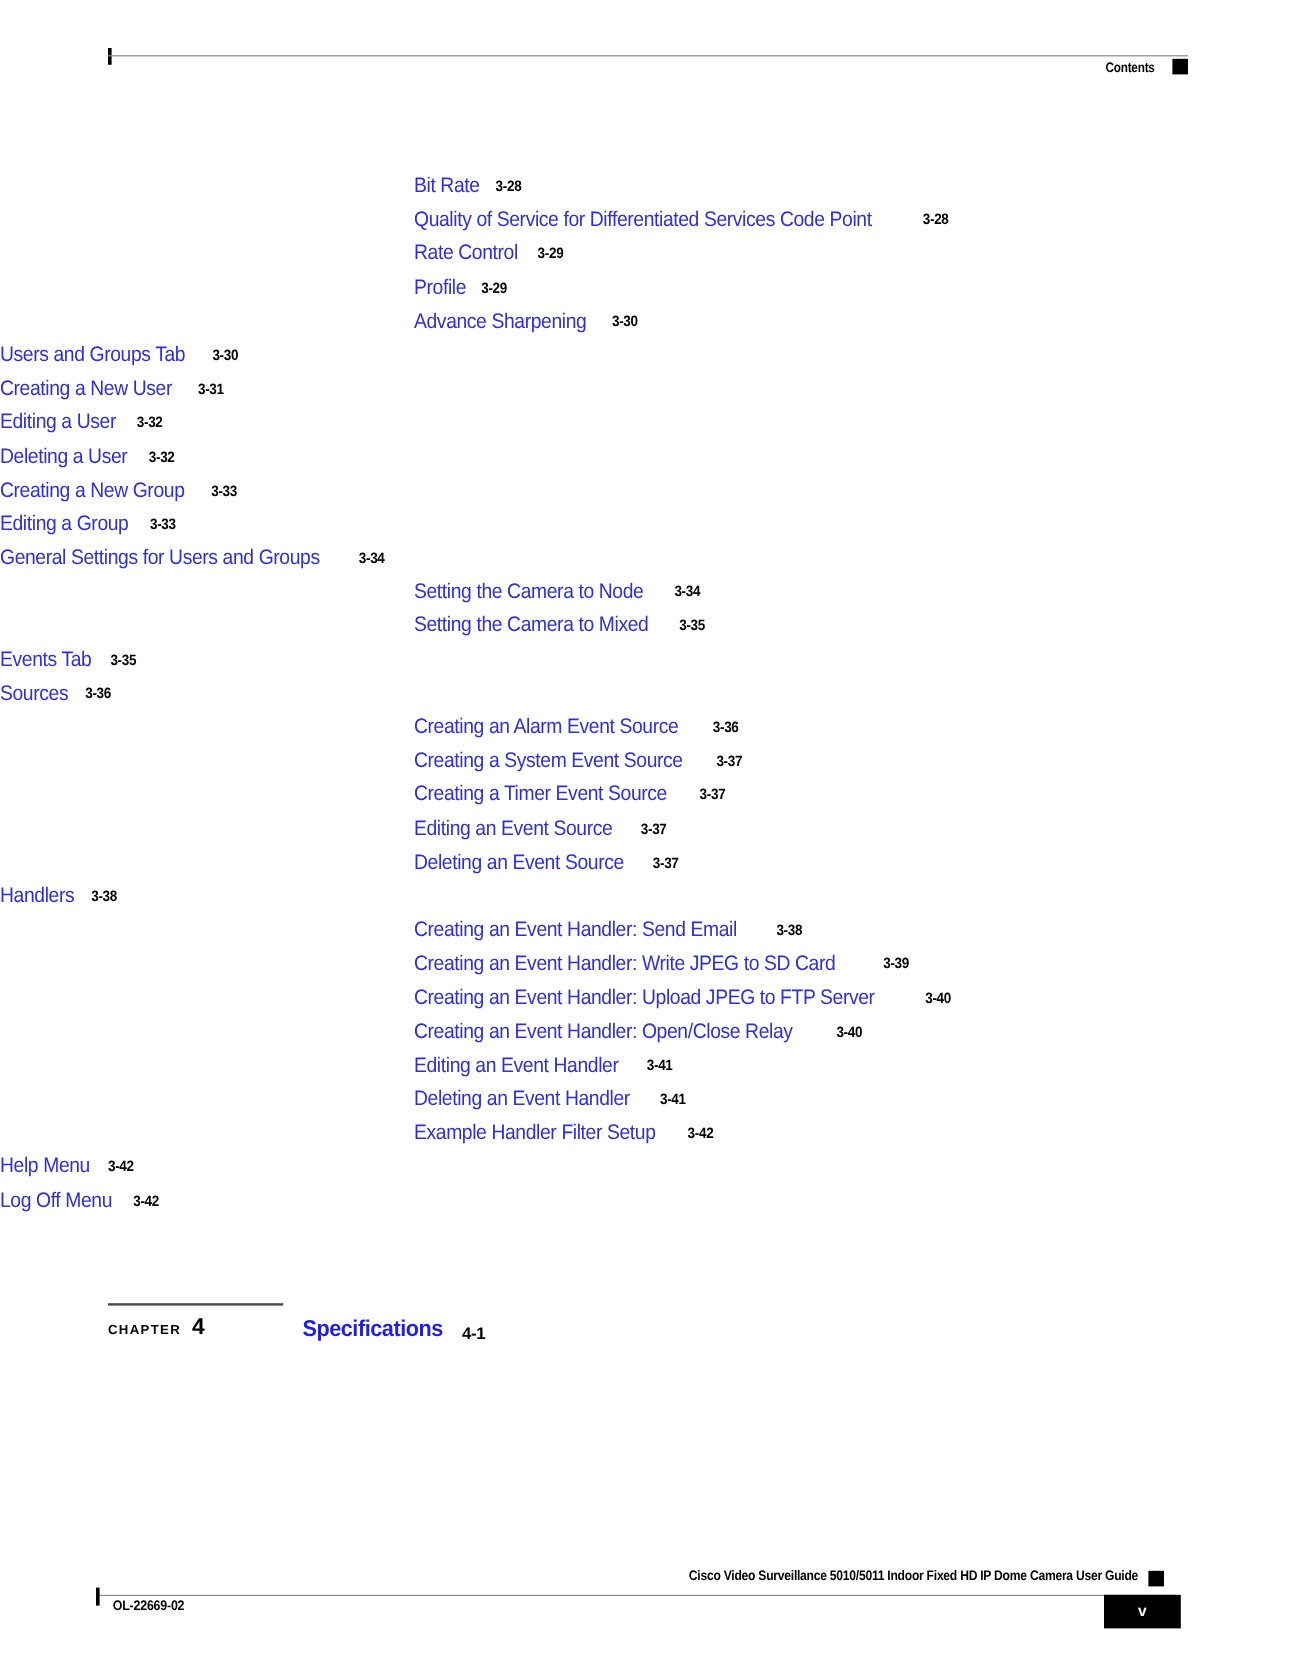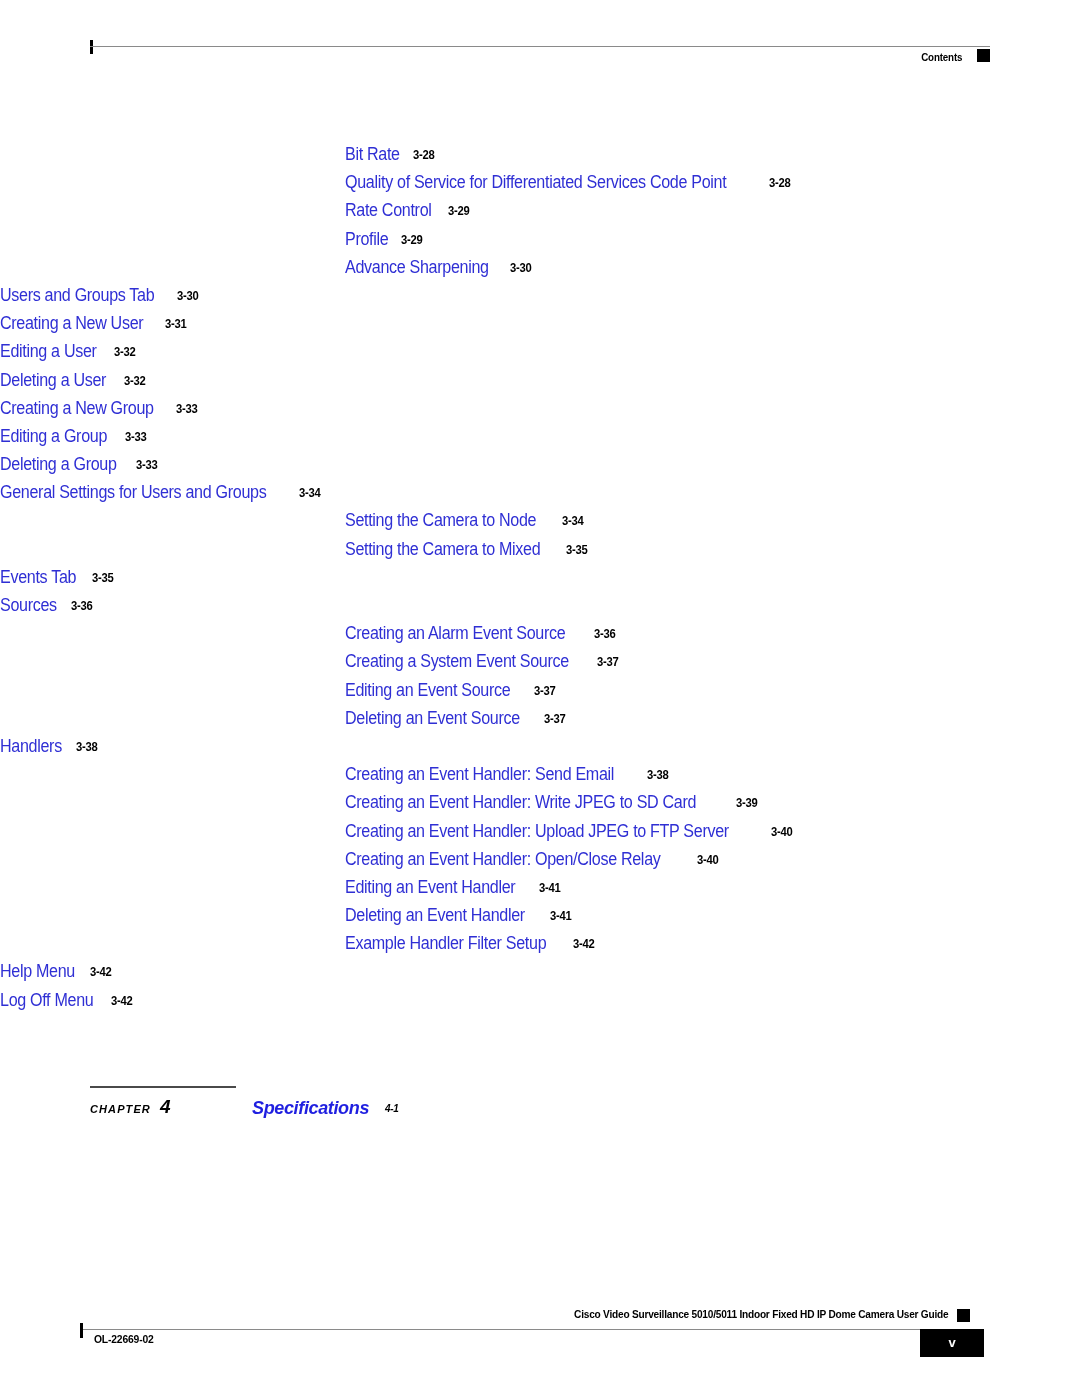--- a/index.html
+++ b/index.html
@@ -97,21 +97,20 @@
   .lvl2 { }
   .lvl3 { padding-left: 345px; }
 
   
   .chapter-block {
     position: absolute;
     left: 0;
     top: 1086px;
     width: 1003px;
     height: 50px;
-    font-style: italic;
   }
   .chapter-rule {
     position: absolute;
     left: 90px;
     top: 0;
     width: 146px;
     height: 1.5px;
     background: #4a4a4a;
   }
   .chapter-word {
@@ -142,21 +141,21 @@
     color: #1f1fe0;
     letter-spacing: -0.4px;
     font-family: "Liberation Sans", sans-serif;
     transform: scaleX(0.95);
     transform-origin: left top;
   }
   .chapter-page {
     position: absolute;
     left: 385px;
     top: 17px;
-    font-size: 10px;
+    font-size: 14px;
     font-weight: bold;
     color: #000000;
     letter-spacing: -0.3px;
     font-family: "Liberation Sans", sans-serif;
   }
 
   
   .footer {
     position: absolute;
     left: 80px;
@@ -250,28 +249,28 @@
     <div class="toc-entry lvl3"><span class="toc-title">Quality of Service for Differentiated Services Code Point</span><span class="toc-page">3-28</span></div>
     <div class="toc-entry lvl3"><span class="toc-title">Rate Control</span><span class="toc-page">3-29</span></div>
     <div class="toc-entry lvl3"><span class="toc-title">Profile</span><span class="toc-page">3-29</span></div>
     <div class="toc-entry lvl3"><span class="toc-title">Advance Sharpening</span><span class="toc-page">3-30</span></div>
     <div class="toc-entry lvl1"><span class="toc-title">Users and Groups Tab</span><span class="toc-page">3-30</span></div>
     <div class="toc-entry lvl2"><span class="toc-title">Creating a New User</span><span class="toc-page">3-31</span></div>
     <div class="toc-entry lvl2"><span class="toc-title">Editing a User</span><span class="toc-page">3-32</span></div>
     <div class="toc-entry lvl2"><span class="toc-title">Deleting a User</span><span class="toc-page">3-32</span></div>
     <div class="toc-entry lvl2"><span class="toc-title">Creating a New Group</span><span class="toc-page">3-33</span></div>
     <div class="toc-entry lvl2"><span class="toc-title">Editing a Group</span><span class="toc-page">3-33</span></div>
-    <div class="toc-entry lvl2"><span class="toc-title">Deleting a Group</span><span class="toc-page">3-33</span></div>
     <div class="toc-entry lvl2"><span class="toc-title">General Settings for Users and Groups</span><span class="toc-page">3-34</span></div>
     <div class="toc-entry lvl3"><span class="toc-title">Setting the Camera to Node</span><span class="toc-page">3-34</span></div>
     <div class="toc-entry lvl3"><span class="toc-title">Setting the Camera to Mixed</span><span class="toc-page">3-35</span></div>
     <div class="toc-entry lvl1"><span class="toc-title">Events Tab</span><span class="toc-page">3-35</span></div>
     <div class="toc-entry lvl2"><span class="toc-title">Sources</span><span class="toc-page">3-36</span></div>
     <div class="toc-entry lvl3"><span class="toc-title">Creating an Alarm Event Source</span><span class="toc-page">3-36</span></div>
     <div class="toc-entry lvl3"><span class="toc-title">Creating a System Event Source</span><span class="toc-page">3-37</span></div>
+    <div class="toc-entry lvl3"><span class="toc-title">Creating a Timer Event Source</span><span class="toc-page">3-37</span></div>
     <div class="toc-entry lvl3"><span class="toc-title">Editing an Event Source</span><span class="toc-page">3-37</span></div>
     <div class="toc-entry lvl3"><span class="toc-title">Deleting an Event Source</span><span class="toc-page">3-37</span></div>
     <div class="toc-entry lvl2"><span class="toc-title">Handlers</span><span class="toc-page">3-38</span></div>
     <div class="toc-entry lvl3"><span class="toc-title">Creating an Event Handler: Send Email</span><span class="toc-page">3-38</span></div>
     <div class="toc-entry lvl3"><span class="toc-title">Creating an Event Handler: Write JPEG to SD Card</span><span class="toc-page">3-39</span></div>
     <div class="toc-entry lvl3"><span class="toc-title">Creating an Event Handler: Upload JPEG to FTP Server</span><span class="toc-page">3-40</span></div>
     <div class="toc-entry lvl3"><span class="toc-title">Creating an Event Handler: Open/Close Relay</span><span class="toc-page">3-40</span></div>
     <div class="toc-entry lvl3"><span class="toc-title">Editing an Event Handler</span><span class="toc-page">3-41</span></div>
     <div class="toc-entry lvl3"><span class="toc-title">Deleting an Event Handler</span><span class="toc-page">3-41</span></div>
     <div class="toc-entry lvl3"><span class="toc-title">Example Handler Filter Setup</span><span class="toc-page">3-42</span></div>

